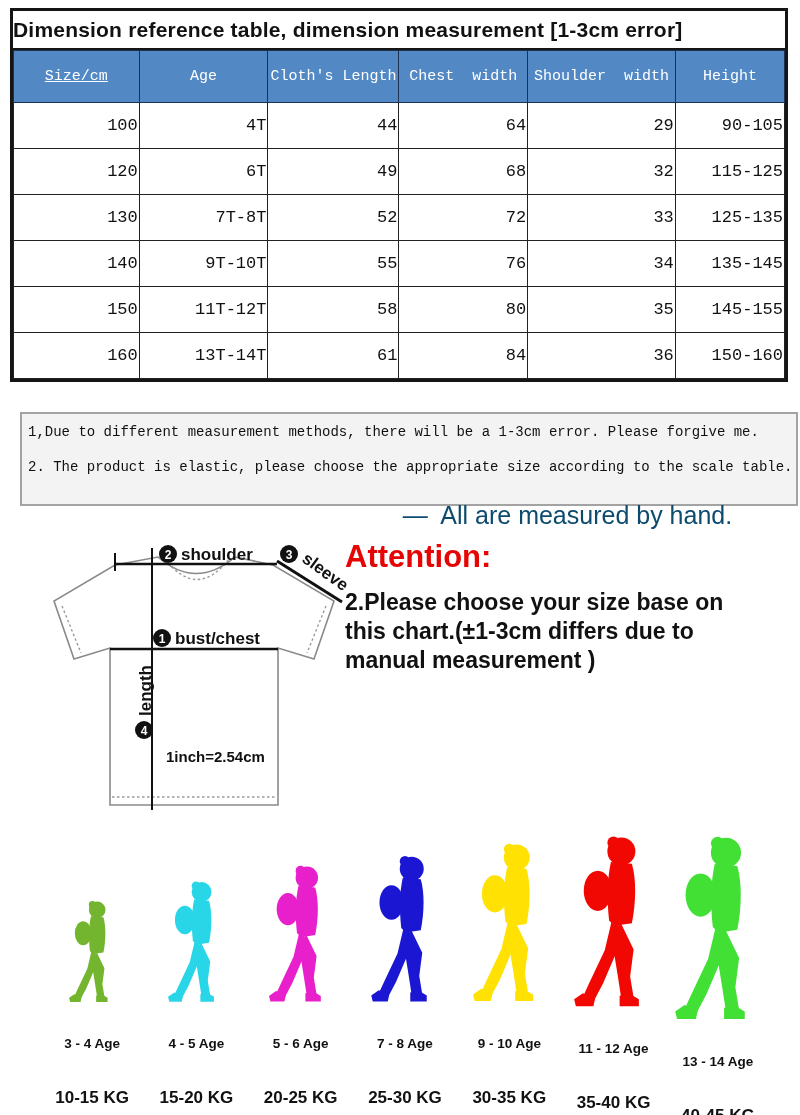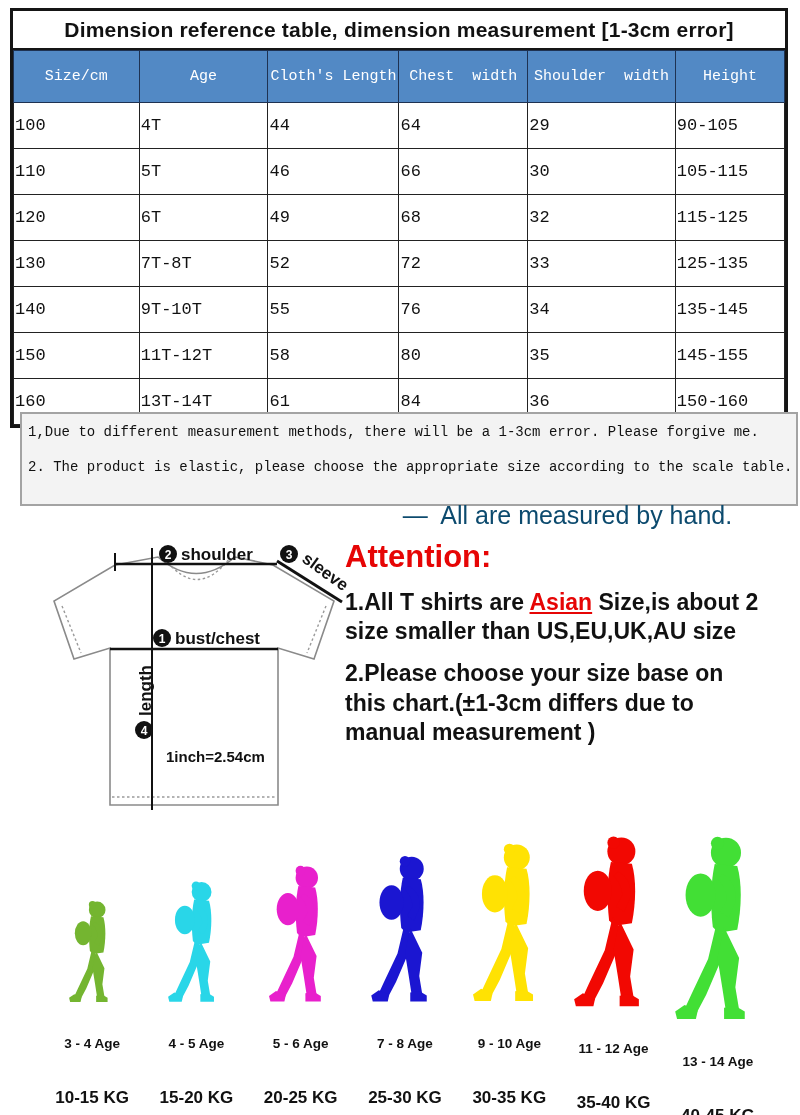--- a/index.html
+++ b/index.html
@@ -2,26 +2,26 @@
 <html style="--header-bg: #5289c5; --accent-red: #e60505;"><head>
 <meta charset="utf-8">
 <style>
   :root { --header-bg:#5289c5; --accent-red:#e60505; --grid:#222; }
   html,body { margin:0; padding:0; background:#fff; }
   .page { position:relative; width:800px; height:1115px; background:#fff; overflow:hidden;
           font-family:"Liberation Sans", sans-serif; color:#111; }
 
   
   .sheet { position:absolute; left:10px; top:8px; width:778px; border:3px solid #151515; box-sizing:border-box; background:#fff; }
-  .sheet-title { text-align:center; font-weight:bold; font-size:21px; padding:7px 0 6px 0;
+  .sheet-title { font-weight:bold; font-size:21px; padding:7px 0 6px 0;
                  border-bottom:2px solid #151515; letter-spacing:0.2px; }
   table.size-table { width:100%; border-collapse:collapse; table-layout:fixed; }
   table.size-table th { background:var(--header-bg); color:#fff; font-family:"Liberation Mono", monospace;
                         font-weight:normal; font-size:15px; height:49px; border:1px solid #1e3252; white-space:pre; }
-  table.size-table td { text-align:left; font-family:"Liberation Mono", monospace; font-size:17px;
+  table.size-table td { text-align:right; font-family:"Liberation Mono", monospace; font-size:17px;
                         height:43px; border:1px solid var(--grid); }
 
   
   .notes { position:absolute; left:20px; top:412px; width:778px; height:94px; box-sizing:border-box;
            border:2px solid #a3a3a3; background:#f3f3f3; padding:10px 5px 0 6px;
            font-family:"Liberation Mono", monospace; font-size:14px; }
   .note-line { white-space:nowrap; overflow:hidden; }
   .note-line + .note-line { margin-top:19px; }
 
   
@@ -55,46 +55,38 @@
 </head>
 <body>
 
 <div class="page">
 
   <div class="sheet">
     <div class="sheet-title">Dimension reference table, dimension measurement [1-3cm error]</div>
     <table class="size-table">
       <thead>
         <tr>
-            <th style="width: 16.3%;">Size/cm</th>
+            <th style="width: 16.3%; text-decoration: underline;">Size/cm</th>
             <th style="width: 16.7%;">Age</th>
             <th style="width: 17%;">Cloth's Length</th>
             <th style="width: 16.7%;">Chest  width</th>
             <th style="width: 19.2%;">Shoulder  width</th>
             <th style="width: 14.1%;">Height</th>
           </tr>
       </thead>
       <tbody>
           <tr>
             <td>100</td>
             <td>4T</td>
             <td>44</td>
             <td>64</td>
             <td>29</td>
             <td>90-105</td>
           </tr>
           <tr>
-            <td>110</td>
-            <td>5T</td>
-            <td>46</td>
-            <td>66</td>
-            <td>30</td>
-            <td>105-115</td>
-          </tr>
-          <tr>
             <td>120</td>
             <td>6T</td>
             <td>49</td>
             <td>68</td>
             <td>32</td>
             <td>115-125</td>
           </tr>
           <tr>
             <td>130</td>
             <td>7T-8T</td>
@@ -173,22 +165,20 @@
     <g>
       <circle cx="99" cy="190" r="9" fill="#111"></circle>
       <text class="m-num" x="99" y="194.5">4</text>
       <text class="m-label" transform="translate(106,176) rotate(-90)">length</text>
     </g>
     <text class="inch" x="121" y="222">1inch=2.54cm</text>
   </svg>
 
   <div class="attention">
     <div class="attention-heading">Attention:</div>
-    <p><span>1.All T shirts are </span><span class="asian">Asian</span><span> Size,is about 2
-size smaller than US,EU,UK,AU size</span></p>
     <p>2.Please choose your size base on
 this chart.(±1-3cm differs due to
 manual measurement )</p>
   </div>
 
   <svg class="defs-hidden" aria-hidden="true">
     <defs>
       <g id="kid-shape">
         <circle cx="54" cy="21" r="16"></circle>
         <circle cx="45" cy="11" r="7"></circle>

